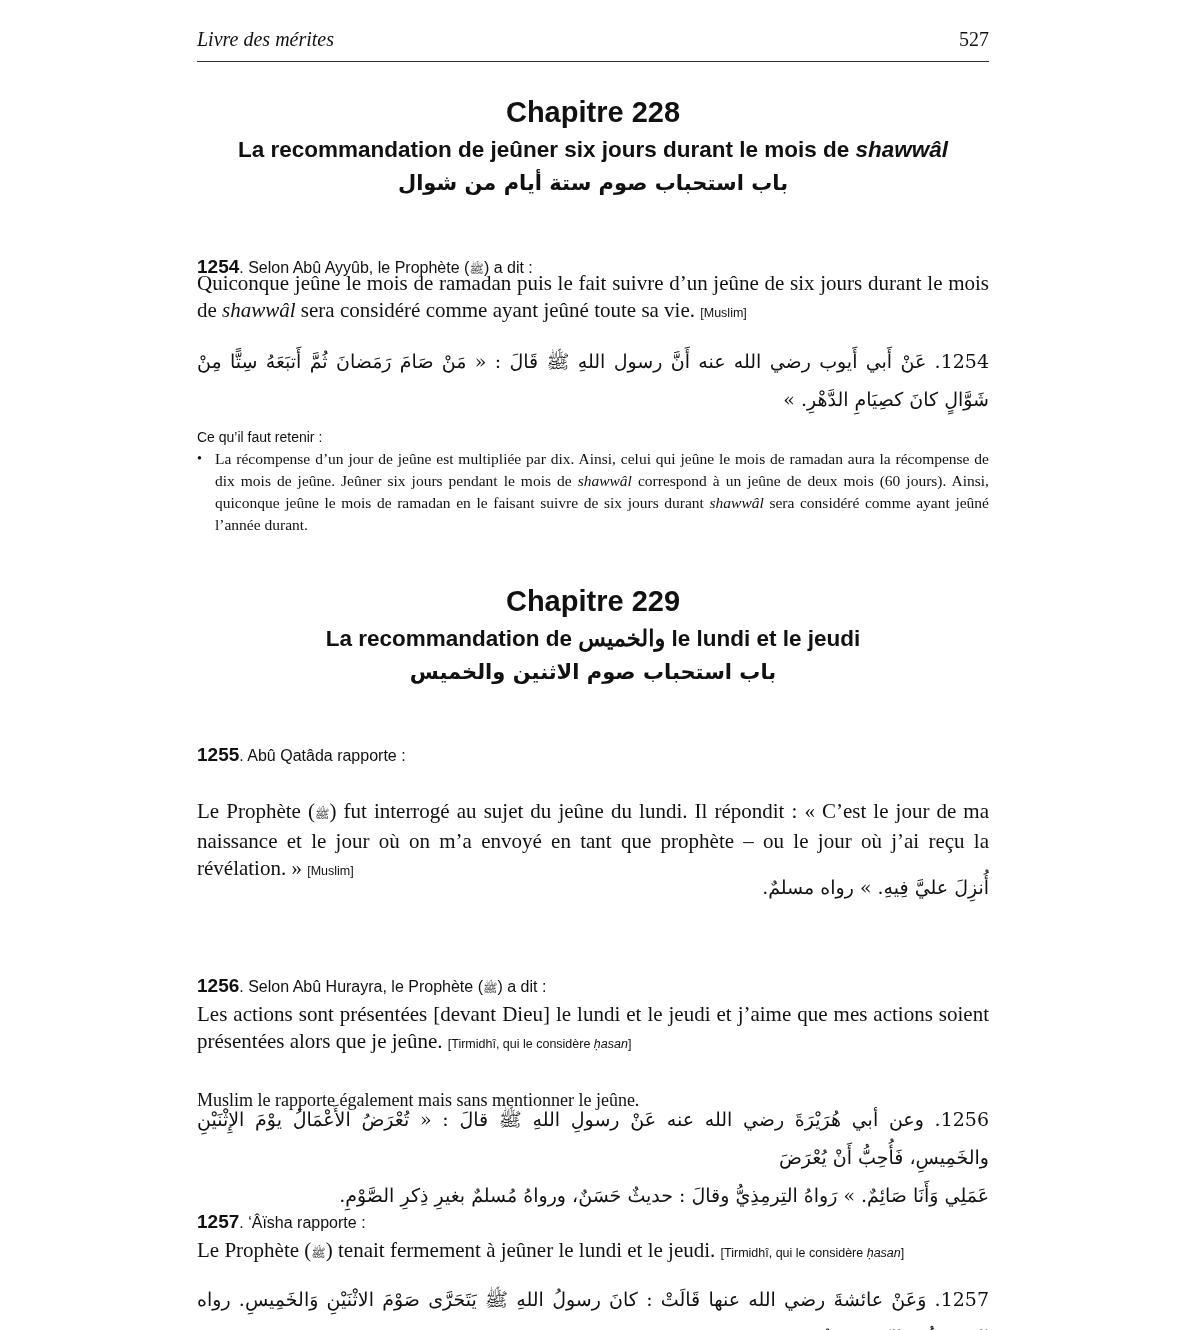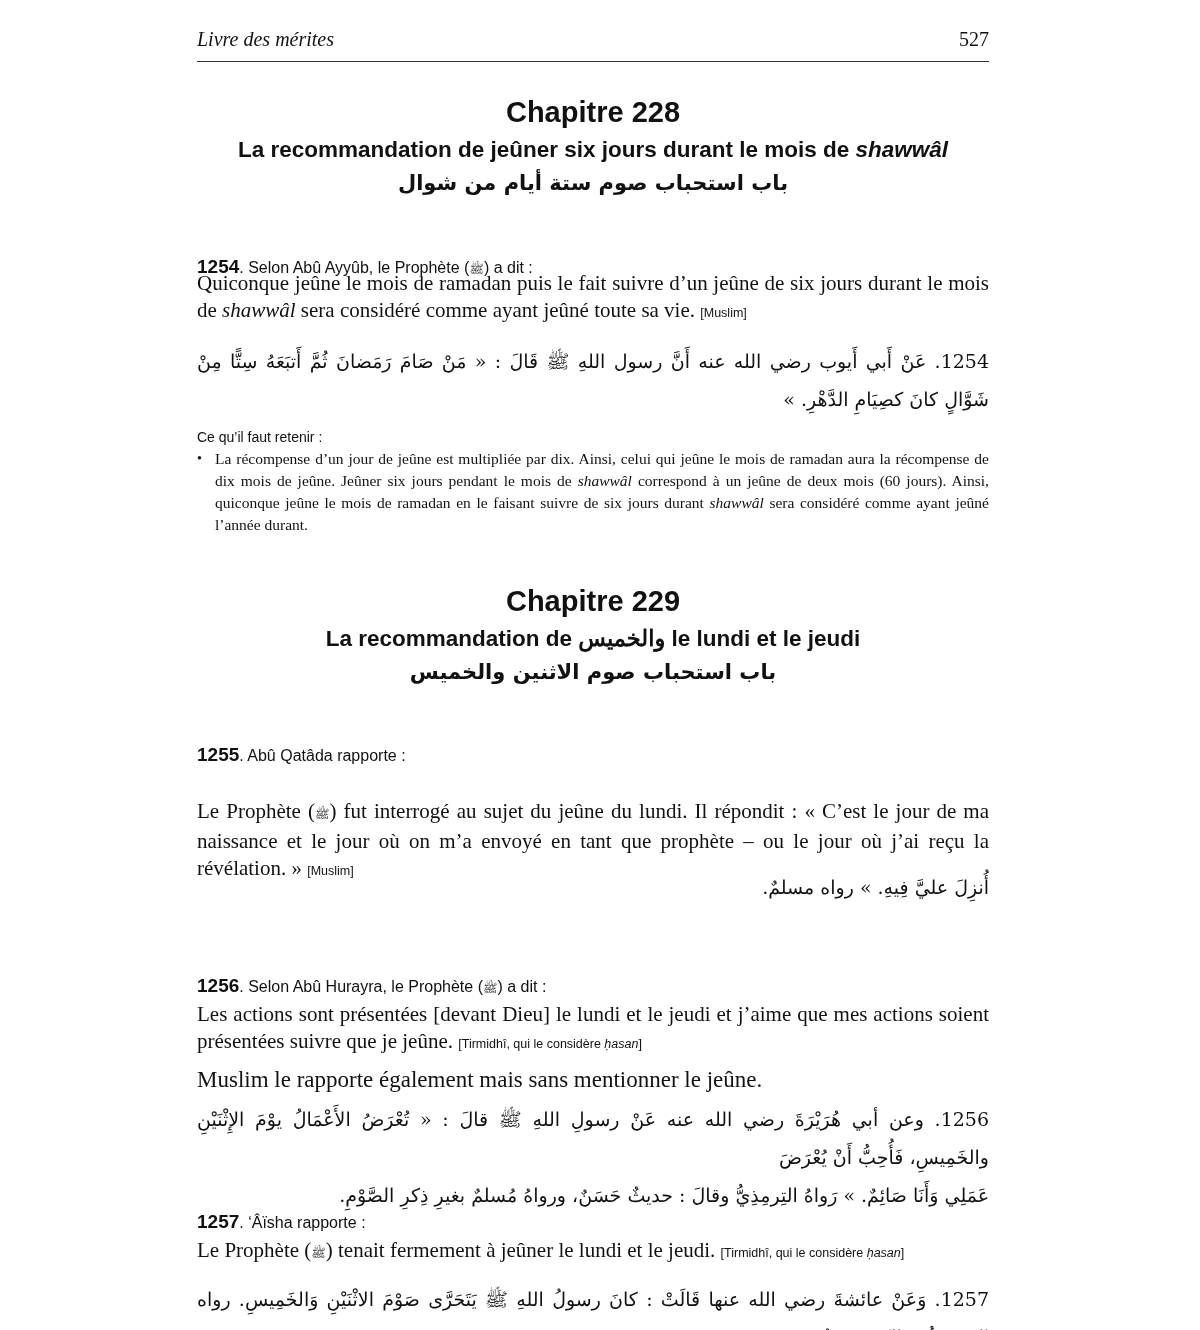--- a/index.html
+++ b/index.html
@@ -62,21 +62,21 @@
     .note-body {
       position: absolute; left: 0; width: 792px;
       font-size: 15.5px; line-height: 22px; text-align: justify;
       padding-left: 18px; box-sizing: border-box;
     }
     .note-body .bullet {
       position: absolute; left: 0; top: 0; font-size: 14px;
     }
     .note-body em { font-style: italic; }
     .plain-line {
-      position: absolute; left: 0; width: 792px; font-size: 23px; line-height: 22px;
+      position: absolute; left: 0; width: 792px; font-size: 18px; line-height: 22px; margin-top: 20px;
     }
   </style>
 </head>
 <body>
 
 <div class="page">
 
   <div class="running-head">
     <span class="book">Livre des mérites</span>
     <span class="pageno">527</span>
@@ -120,21 +120,21 @@
     <span class="src">[Muslim]</span>
   </div>
   <div class="ar-text" style="top:868px;">
     <div>أُنزِلَ عليَّ فِيهِ. » رواه مسلمٌ.</div>
   </div>
 
   <div class="hadith-head" style="top:975px;">
     <span class="num">1256</span><span>. Selon Abû Hurayra, le Prophète (</span><span class="saw">ﷺ</span><span>) a dit :</span>
   </div>
   <div class="fr-text" style="top:1001px;">
-    <span>Les actions sont présentées [devant Dieu] le lundi et le jeudi et j’aime que mes actions soient présentées suivre que je jeûne.</span>
+    <span>Les actions sont présentées [devant Dieu] le lundi et le jeudi et j’aime que mes actions soient présentées alors que je jeûne.</span>
     <span class="src"><span>[Tirmidhî, qui le considère </span><em>ḥasan</em><span>]</span></span>
   </div>
   <div class="plain-line" style="top:1069px;">Muslim le rapporte également mais sans mentionner le jeûne.</div>
   <div class="ar-text" style="top:1100px;">
     <div>1256. وعن أبي هُرَيْرَةَ رضي الله عنه عَنْ رسولِ اللهِ ﷺ قالَ : « تُعْرَضُ الأَعْمَالُ يوْمَ الإِثْنَيْنِ والخَمِيسِ، فَأُحِبُّ أَنْ يُعْرَضَ</div>
     <div>عَمَلِي وَأَنَا صَائِمٌ. » رَواهُ التِرمِذِيُّ وقالَ : حديثٌ حَسَنٌ، ورواهُ مُسلمٌ بغيرِ ذِكرِ الصَّوْمِ.</div>
   </div>
 
   <div class="hadith-head" style="top:1211px;">
     <span class="num">1257</span><span>. ‘Âïsha rapporte :</span>

